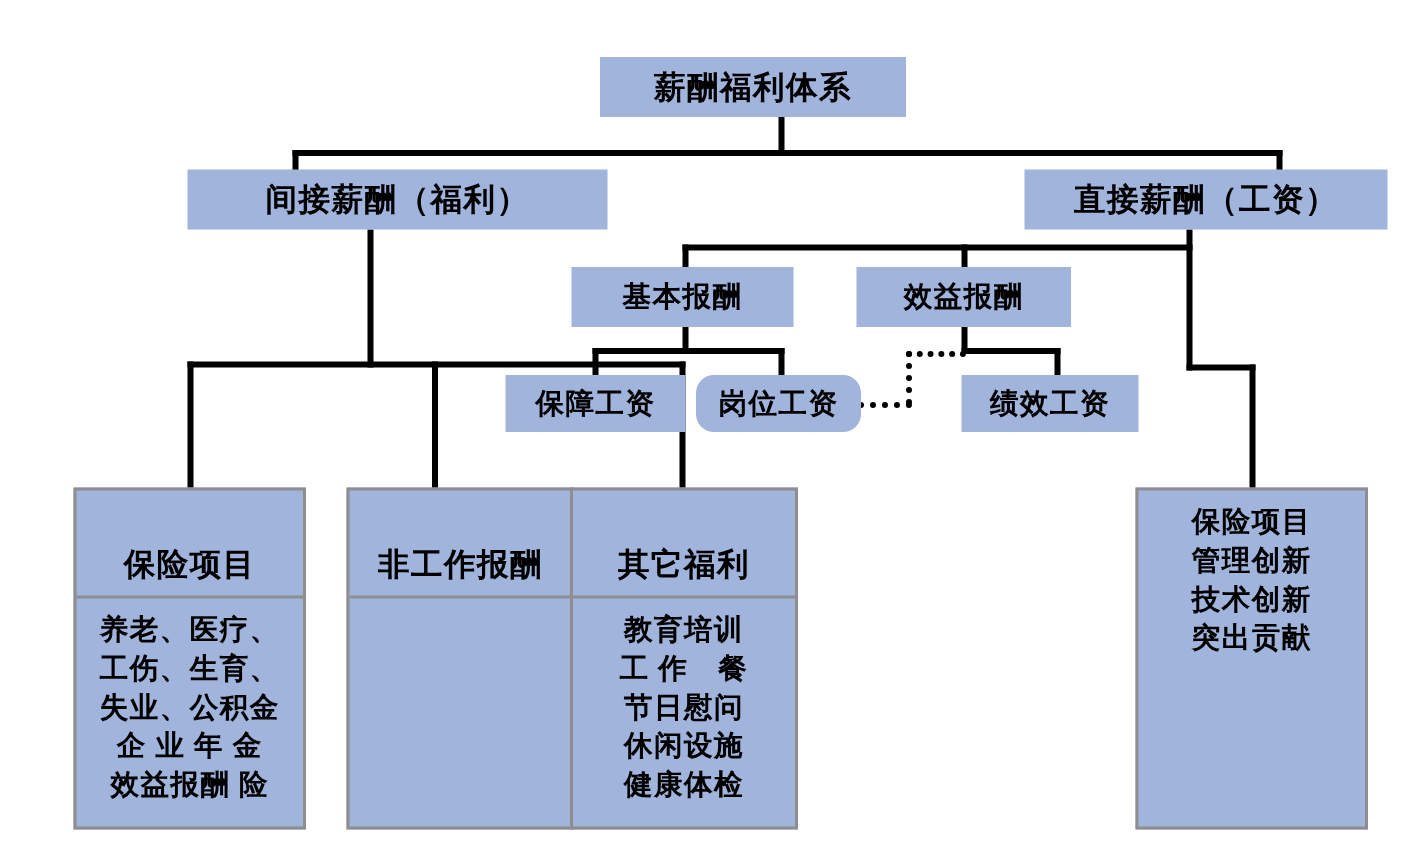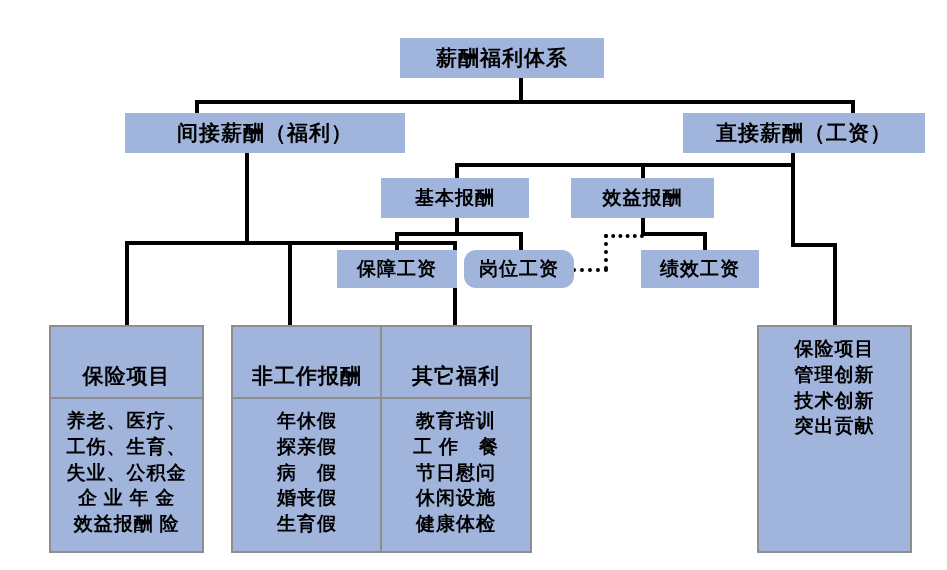--- a/index.html
+++ b/index.html
@@ -126,27 +126,20 @@
       <div class="row">养老、医疗、</div>
       <div class="row">工伤、生育、</div>
       <div class="row">失业、公积金</div>
       <div class="row">企 业 年 金</div>
       <div class="row">效益报酬 险</div>
     </div>
   </div>
 
   <div class="panel" style="left:231px;top:325px;width:152px;height:228px;">
     <div class="panel-head">非工作报酬</div>
-    <div class="panel-body">
-      <div class="row">年休假</div>
-      <div class="row">探亲假</div>
-      <div class="row">病　假</div>
-      <div class="row">婚丧假</div>
-      <div class="row">生育假</div>
-    </div>
   </div>
 
   <div class="panel" style="left:380px;top:325px;width:152px;height:228px;">
     <div class="panel-head">其它福利</div>
     <div class="panel-body">
       <div class="row">教育培训</div>
       <div class="row">工 作　餐</div>
       <div class="row">节日慰问</div>
       <div class="row">休闲设施</div>
       <div class="row">健康体检</div>

